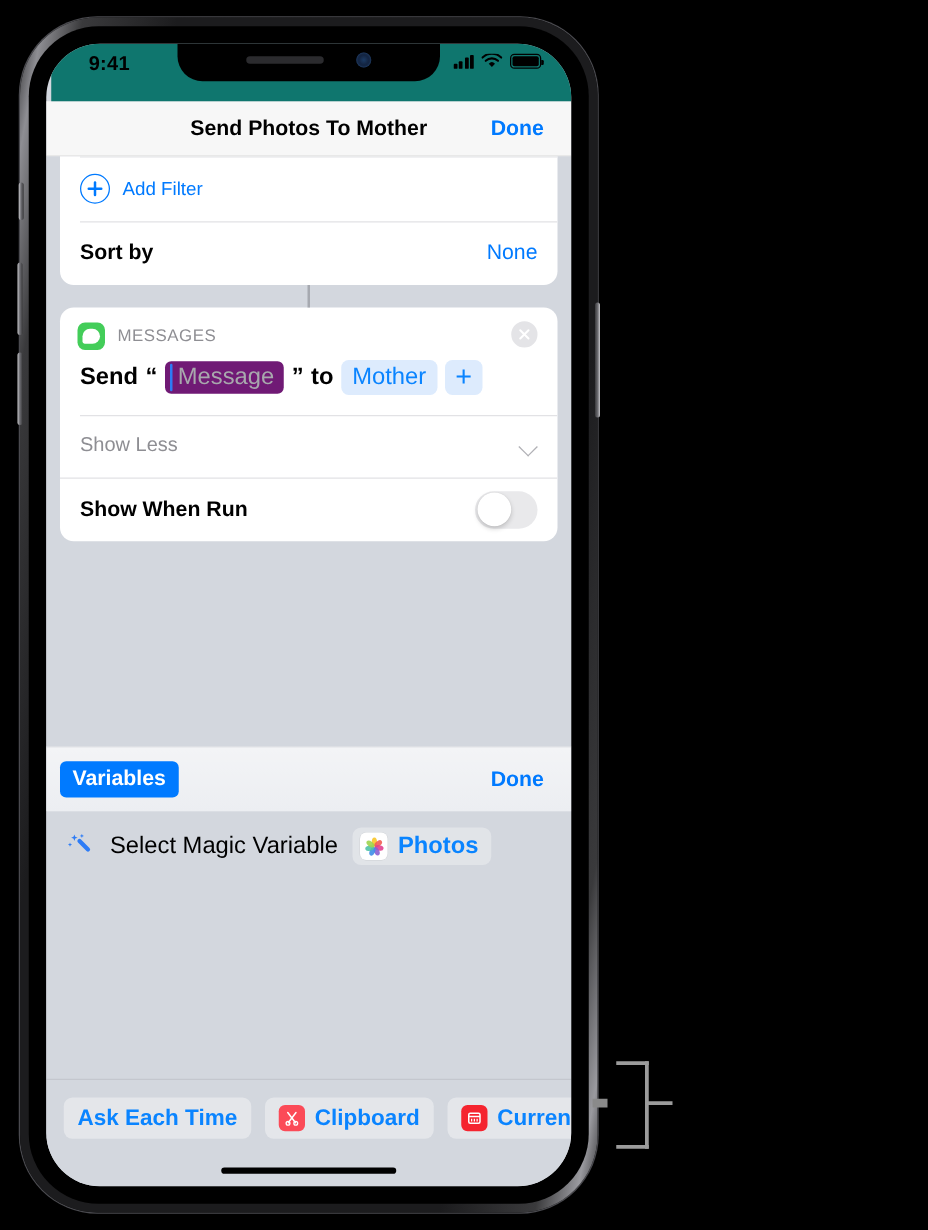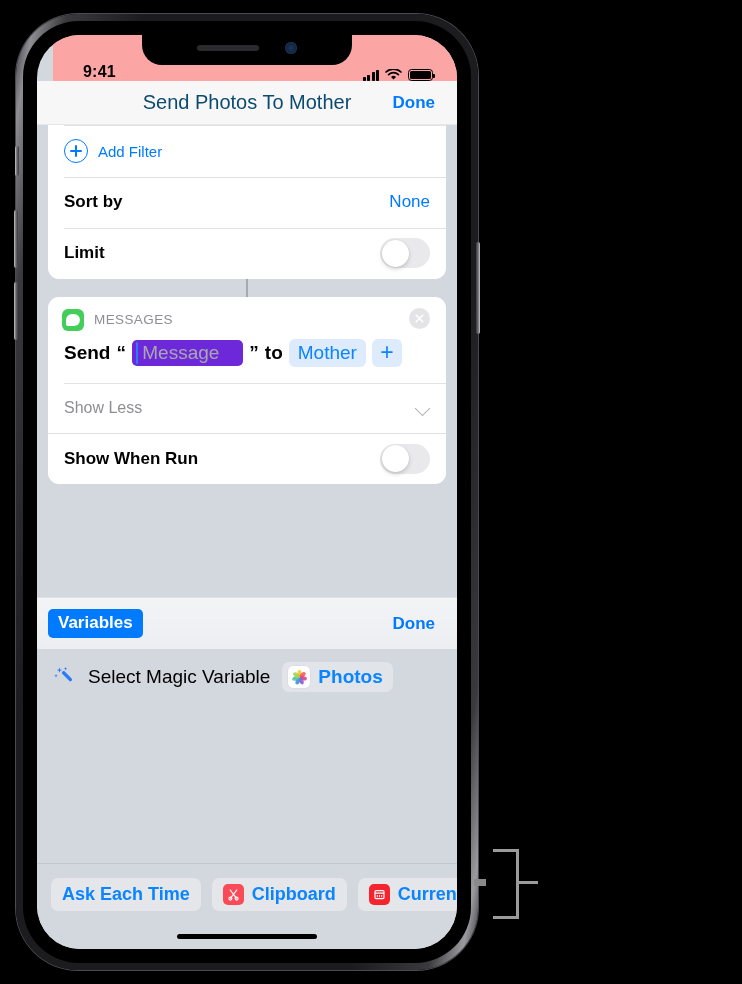--- a/index.html
+++ b/index.html
@@ -57,44 +57,44 @@
     display: flex; align-items: center; justify-content: center; gap: 26px;
     padding-bottom: 4px;
   }
   #speaker-grille { width: 62px; height: 6px; border-radius: 3px; background: #2b2b2e; }
   #front-camera { width: 12px; height: 12px; border-radius: 50%;
     background: radial-gradient(circle at 50% 50%, #1b3a63 0%, #12203a 55%, #0a0a0c 100%);
     box-shadow: inset 0 0 2px #2f5f9e; }
 
   
   #status-bar {
-    position: absolute; top: 0; left: 16px; right: 0; height: 46px;
-    background: #fca5a5; z-index: 30;
-    display: flex; align-items: flex-end; justify-content: space-between;
+    position: absolute; top: 0; left: 4px; right: 0; height: 46px;
+    background: #0f766e; z-index: 30;
+    display: flex; align-items: flex-start; justify-content: space-between;
     padding: 8px 24px 0 30px;
   }
   #status-time { font-size: 16px; font-weight: bold; color: #000; letter-spacing: .2px; }
   #status-right { display: flex; align-items: center; gap: 6px; }
   .sig-bars { display: flex; align-items: flex-end; gap: 1.5px; height: 11px; }
   .sig-bars i { width: 3px; background: #000; border-radius: .7px; display:block; }
   .sig-bars i:nth-child(1){height:4px}.sig-bars i:nth-child(2){height:6px}
   .sig-bars i:nth-child(3){height:8.5px}.sig-bars i:nth-child(4){height:11px}
   .batt { width: 25px; height: 12px; border: 1.3px solid #000; border-radius: 3.5px; padding: 1.3px; position: relative; }
   .batt::after { content:""; position:absolute; right:-3.2px; top:3.6px; width:2px;height:4.4px;
      background:#000; border-radius:0 1px 1px 0; }
   .batt i { display:block; width:100%; height:100%; background:#000; border-radius:1.6px; }
 
   
   #nav-bar {
     position: absolute; top: 46px; left: 0; right: 0; height: 44px;
     background: #f7f7f7; z-index: 25;
     display: flex; align-items: center; justify-content: center;
     border-bottom: .5px solid rgba(0,0,0,.06);
   }
-  #nav-title { font-size: 20px; font-weight: normal; color: #0c4a6e; }
+  #nav-title { font-size: 17px; font-weight: bold; color: #000000; }
   #nav-done { position: absolute; right: 22px; font-size: 17px; color: #007aff; font-weight: bold; }
 
   
   #content {
     position: absolute; top: 90px; left: 0; right: 0; bottom: 300px;
     background: #d3d7de; padding: 0 11px;
   }
 
   .card { background: #fff; border-radius: 11px; overflow: hidden; }
   .row {
@@ -160,22 +160,22 @@
   }
   #msg-close svg { display:block; }
 
   #msg-sentence {
     display:flex; align-items:center; padding: 2px 16px 16px 16px; gap: 6px;
     font-size: 19px; flex-wrap: nowrap;
   }
   .sent-word { font-weight: bold; color: #000; }
   .sent-quote { font-weight: bold; color: #000; }
   #msg-field {
-    display:flex; align-items:center; background:#6d28d9; border-radius:5px;
-    padding: 2px 24px 2px 4px; position: relative;
+    display:flex; align-items:center; background:#701a75; border-radius:5px;
+    padding: 2px 8px 2px 4px; position: relative;
   }
   #msg-caret { width: 2.3px; height: 22px; background: #2d7cf6; border-radius:1px; margin-right: 4px; }
   #msg-placeholder { font-size: 19px; color: #a8a8ad; }
   .chip {
     background:#ddebfd; border-radius:6px; padding: 3px 9px;
     font-size: 19px; color:#0a84ff; white-space:nowrap;
   }
   .chip-plus {
     background:#ddebfd; border-radius:6px; width: 30px; height: 28px;
     display:flex; align-items:center; justify-content:center;
@@ -316,26 +316,20 @@
       <div class="card" id="card-filters">
         <div class="row">
           <div class="add-filter">
             <div class="plus-circle"></div>
             <span class="add-filter-label">Add Filter</span>
           </div>
         </div>
         <div class="row">
           <span class="row-label">Sort by</span>
           <span class="row-value">None</span>
-        </div>
-        <div class="row">
-          <span class="row-label">Limit</span>
-          <div class="toggle">
-              <div class="knob"></div>
-            </div>
         </div>
       </div>
 
       <div id="connector">
           <i></i>
         </div>
 
       <div class="card" id="card-messages">
 
         <div id="msg-header">

